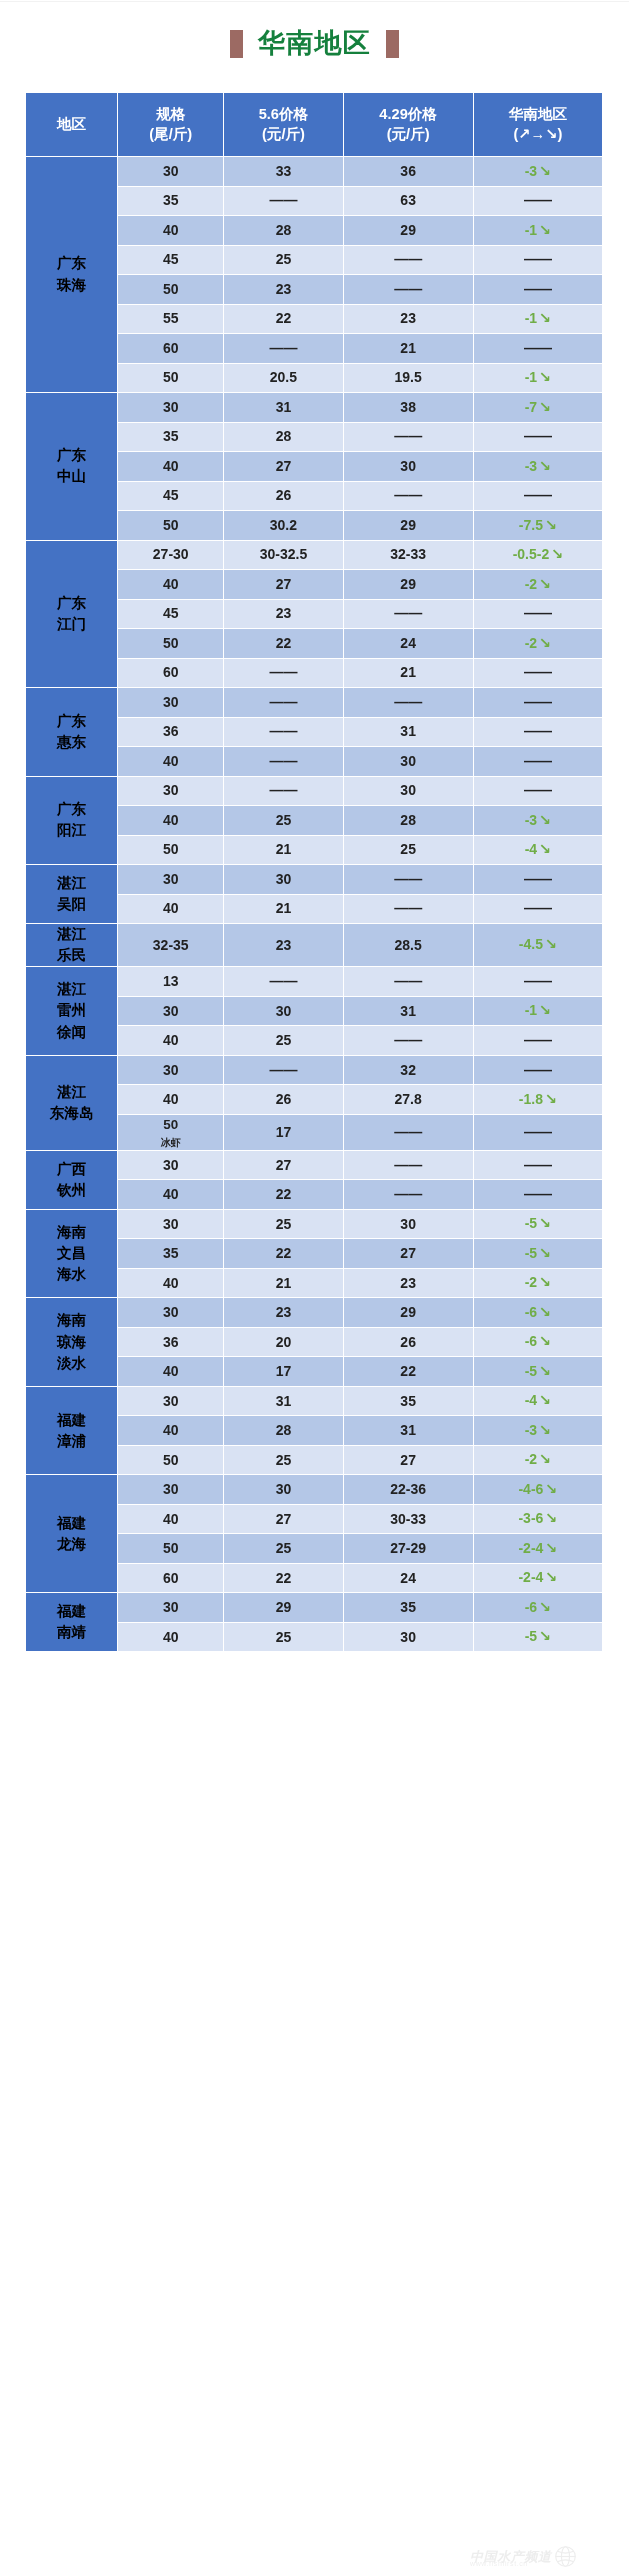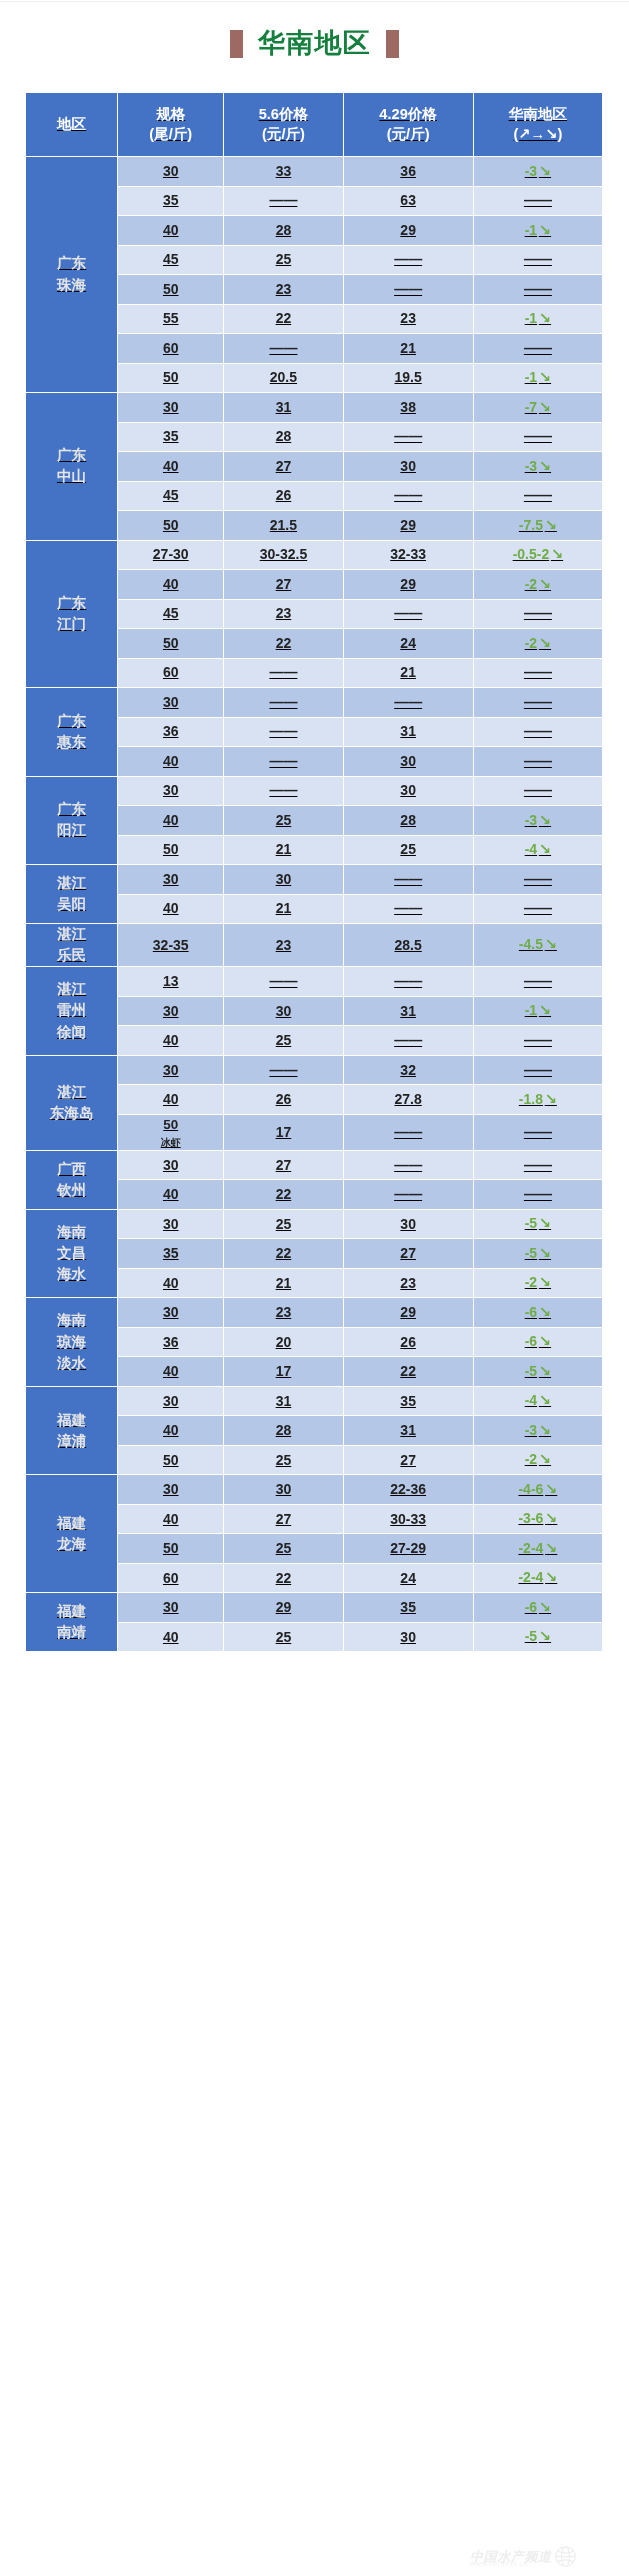--- a/index.html
+++ b/index.html
@@ -59,21 +59,20 @@
     position: absolute;
     top: 92px;
     left: 25px;
     width: 578px;
   }
   table.price-table {
     width: 578px;
     border-collapse: separate;
     border-spacing: 1.7px;
     table-layout: fixed;
-    text-decoration: underline;
   }
   table.price-table col.c-region { width: 91px; }
   table.price-table col.c-spec   { width: 105px; }
   table.price-table col.c-p1     { width: 118px; }
   table.price-table col.c-p2     { width: 129px; }
   table.price-table col.c-chg    { width: 128px; }
 
   thead th {
     background: #4472C4;
     color: #ffffff;
@@ -82,21 +81,21 @@
     text-align: center;
     vertical-align: middle;
     height: 63px;
     padding: 0 1.2px;
     line-height: 1.35;
   }
   thead th .h-line { display: block; }
 
   td.region {
     background: #4472C4;
-    color: #e5e5e5;
+    color: #000000;
     font-size: 14.6px;
     font-weight: bold;
     text-align: center;
     vertical-align: middle;
     line-height: 1.45;
     padding: 0;
   }
   td.region .r-line { display: block; }
 
   td.cell {
@@ -292,21 +291,21 @@
             <td class="cell change">-3<span class="arrow">↘</span></td>
           </tr>
           <tr class="band-b">
             <td class="cell">45</td>
             <td class="cell">26</td>
             <td class="cell">——</td>
             <td class="cell neutral">——</td>
           </tr>
           <tr class="band-a">
             <td class="cell">50</td>
-            <td class="cell">21.5</td>
+            <td class="cell">30.2</td>
             <td class="cell">29</td>
             <td class="cell change">-7.5<span class="arrow">↘</span></td>
           </tr>
           <tr class="band-b">
             <td class="region" rowspan="5">
               <span class="r-line">广东</span>
               <span class="r-line">江门</span>
             </td>
             <td class="cell">27-30</td>
             <td class="cell">30-32.5</td>

